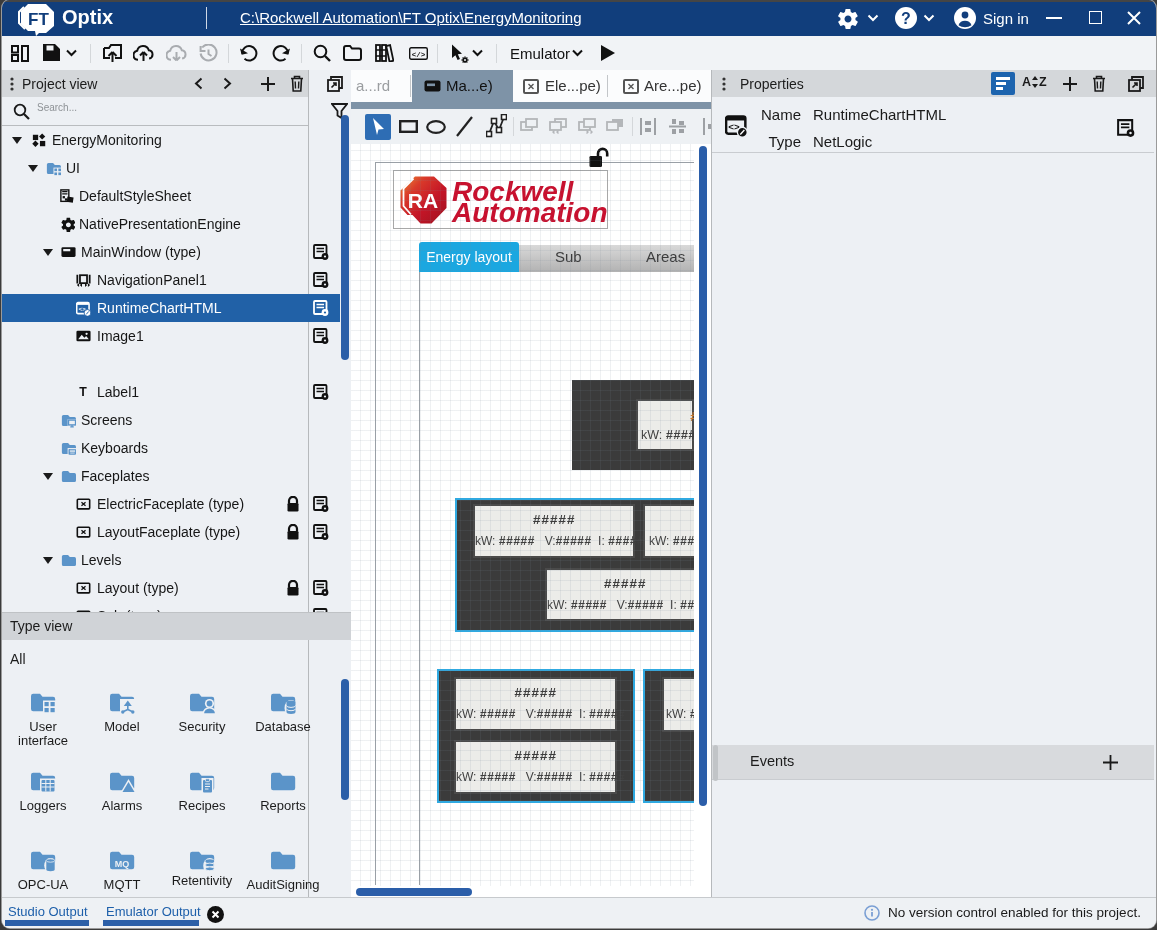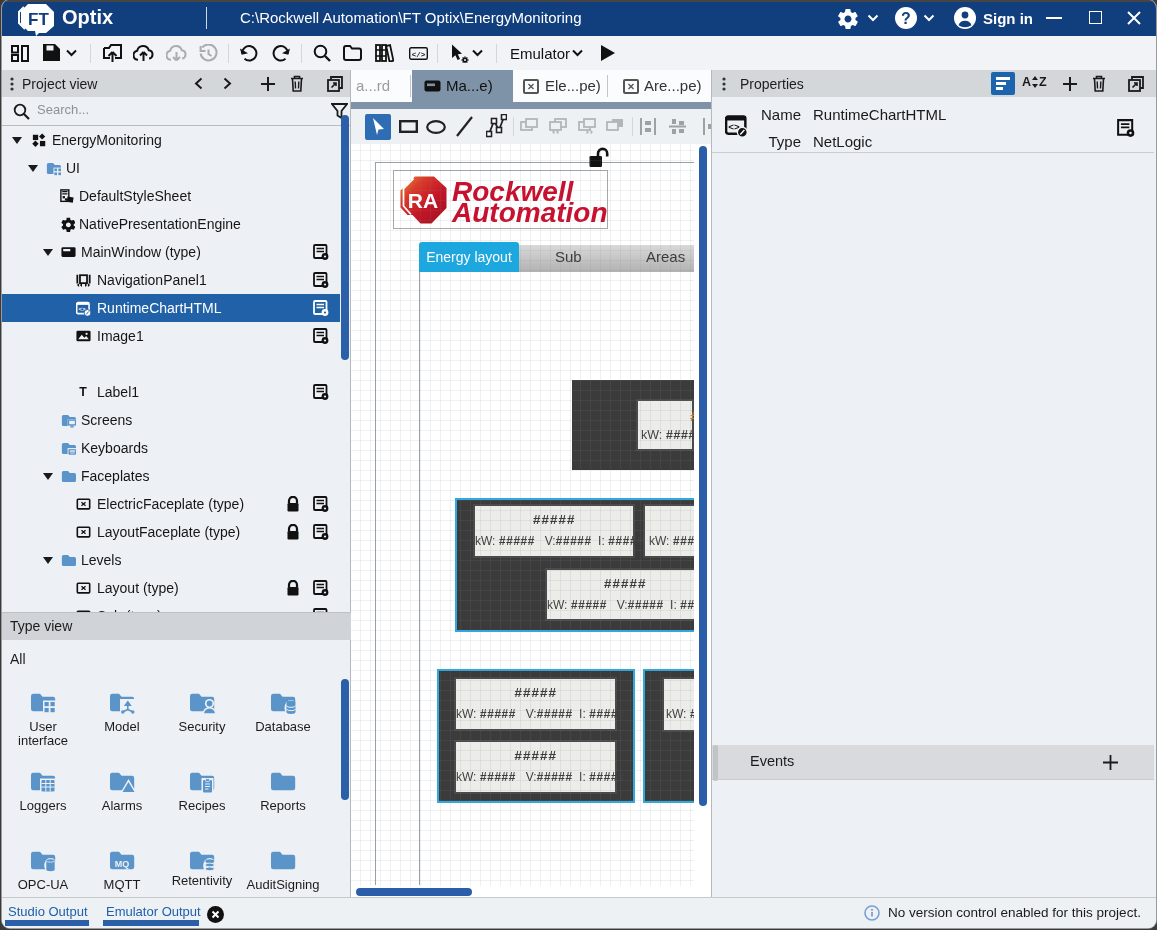--- a/index.html
+++ b/index.html
@@ -3,26 +3,26 @@
 <meta charset="utf-8">
 <style>
 * { margin:0; padding:0; box-sizing:border-box; }
 html,body { width:1157px; height:930px; overflow:hidden; }
 body { background:#3b3b3b; font-family:"Liberation Sans", sans-serif; position:relative; }
 .ab { position:absolute; }
 #win { left:2px; top:0; width:1154px; height:928px; background:#edf0f4; border-radius:8px 8px 8px 8px; overflow:hidden; box-shadow:0 0 0 1px #9a9a9a; }
 
 #titlebar { left:0; top:0; width:1154px; height:36px; background:#113e7c; }
 #titlebar .sep { left:204px; top:7px; width:1px; height:22px; background:#cfd8e6; position:absolute; }
-.tpath { left:238px; top:9px; color:#fff; font-size:15px; position:absolute; }
+.tpath { left:238px; top:9px; color:#fff; font-size:15px; position:absolute;text-decoration:underline; }
 
 #toolbar { left:0; top:36px; width:1154px; height:34px; background:#f1f3f6; }
 .tsep { position:absolute; top:8px; width:1px; height:19px; background:#d4d7da; }
 
-#left { left:0; top:70px; width:349px; height:827px; background:#edf0f4; border-right:1px solid #b6b9bc; }
+#left { left:0; top:70px; width:307px; height:827px; background:#edf0f4; border-right:1px solid #b6b9bc; }
 .phead { background:#d4d7da; width:100%; height:27px; position:absolute; }
 #lsearch { position:absolute; top:27px; left:0; width:100%; height:29px; border-bottom:1px solid #b9bcbf; }
 .row { position:absolute; left:0; width:338px; height:28px; }
 .row .txt { position:absolute; top:6px; font-size:14px; color:#161616; white-space:nowrap; }
 .sel { background:#2161a7; }
 .sel .txt { color:#fff; }
 .caret { position:absolute; width:0; height:0; border-left:5px solid transparent; border-right:5px solid transparent; border-top:7px solid #1a1a1a; }
 #typehead { position:absolute; left:0; top:542px; width:350px; height:28px; background:#d0d3d7; border-top:1px solid #bfc2c5; }
 .tvlabel { position:absolute; font-size:13px; color:#1c1c1c; text-align:center; width:90px; white-space:nowrap; }
 
@@ -73,21 +73,21 @@
       </svg>
     <svg class="svgi" style="left:921px;top:14px" width="12" height="8" viewBox="0 0 12 8">
         <path d="M1.5 1.5 L6 6 L10.5 1.5" stroke="#fff" stroke-width="2" fill="none"></path>
       </svg>
 
     <svg class="svgi" style="left:952px;top:7px" width="22" height="22" viewBox="0 0 22 22">
         <circle cx="11" cy="11" r="11" fill="#fff"></circle>
         <circle cx="11" cy="8" r="3.4" fill="#113e7c"></circle>
         <path d="M4.5 18.2 a7 7 0 0 1 13 0 A 11 11 0 0 1 4.5 18.2z" fill="#113e7c"></path>
       </svg>
-    <div class="ab" style="left:981px;top:10px;color:#fff;font-size:15px;font-weight:bold;">Sign in</div>
+    <div class="ab" style="left:981px;top:10px;color:#fff;font-size:15px;">Sign in</div>
 
     <div class="ab" style="left:1044px;top:17px;width:16px;height:2px;background:#fff;"></div>
     <div class="ab" style="left:1087px;top:11px;width:13px;height:13px;border:1.5px solid #fff;"></div>
     <svg class="svgi" style="left:1124px;top:10px" width="16" height="16" viewBox="0 0 16 16">
         <path d="M2 2 L14 14 M14 2 L2 14" stroke="#fff" stroke-width="2"></path>
       </svg>
   </div>
   <div id="toolbar" class="ab">
 
     <svg class="svgi" style="left:9px;top:9px" width="18" height="17" viewBox="0 0 18 17">
@@ -206,21 +206,21 @@
           <path d="M4 4 V1 H15 V12 H12" fill="none" stroke="#1a1a1a" stroke-width="1.8"></path>
           <rect x="1" y="4" width="11" height="11" fill="none" stroke="#1a1a1a" stroke-width="1.8"></rect>
           <path d="M4.5 11.5 L9 7 M9 10 V7 H6" stroke="#1a1a1a" stroke-width="1.6" fill="none"></path>
         </svg>
     </div>
     <div id="lsearch">
       <svg class="svgi" style="left:11px;top:6px" width="17" height="17" viewBox="0 0 17 17">
           <circle cx="7" cy="7" r="5.3" fill="none" stroke="#1a1a1a" stroke-width="1.8"></circle>
           <path d="M11 11 L16 16" stroke="#1a1a1a" stroke-width="2.2"></path>
         </svg>
-      <div class="ab" style="left:35px;top:5px;font-size:13px;color:#8e9296;">Search...</div>
+      <div class="ab" style="left:35px;top:5px;font-size:10px;color:#8e9296;">Search...</div>
       <svg class="svgi" style="left:329px;top:6px" width="17" height="16" viewBox="0 0 17 16">
           <path d="M1 1 H16 L10.5 8 V15 L6.5 12.5 V8 Z" fill="none" stroke="#1a1a1a" stroke-width="1.8"></path>
         </svg>
     </div>
     <div id="tree" class="ab" style="left:0;top:56px;width:350px;height:486px;overflow:hidden;">
 
       <div class="row" style="top:0px">
           <div class="caret" style="left:10px;top:11px"></div>
           <svg class="svgi" style="left:30px;top:7px" width="15" height="15" viewBox="0 0 17 17">
             <rect x="1" y="2" width="6" height="6" fill="#111"></rect>

